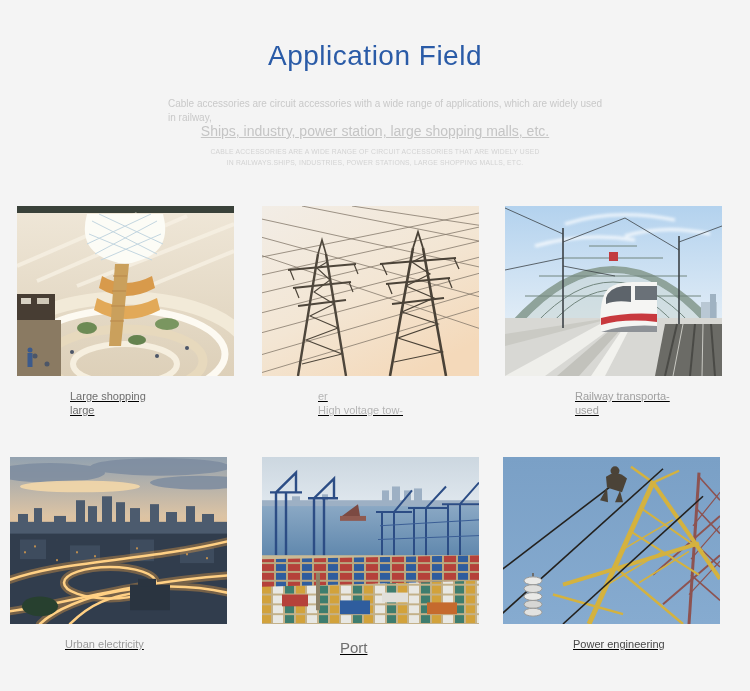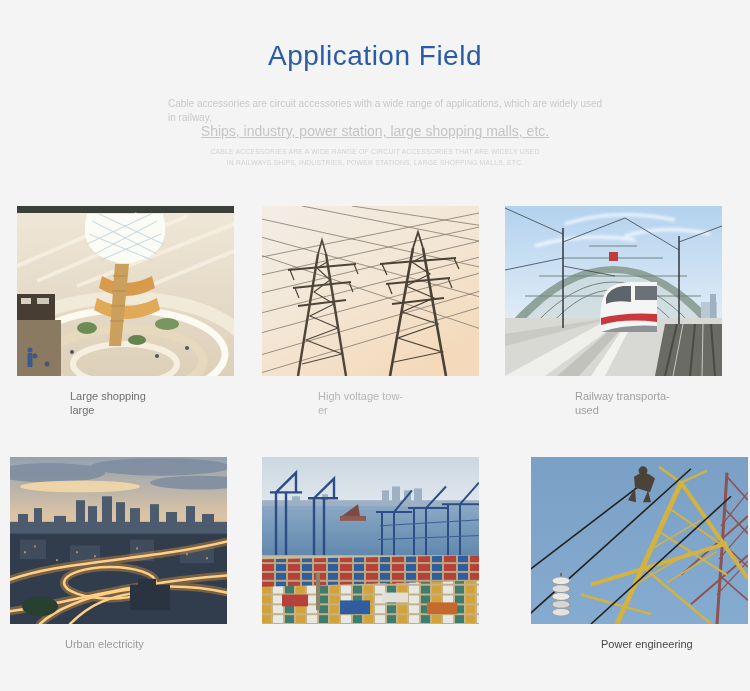--- a/index.html
+++ b/index.html
@@ -18,23 +18,23 @@
     font-size:10px;line-height:1.4;color:#c9c9c9;text-align:left;
   }
   .subtitle{
     position:absolute;top:107px;left:0;width:100%;text-align:center;
     font-size:14px;color:#c5c5c5;text-decoration:underline;
   }
   .fineprint{
     position:absolute;top:130px;left:0;width:100%;text-align:center;
     font-size:6.8px;line-height:1.65;color:#d3d3d3;letter-spacing:0.2px;
   }
-  .card{position:absolute;width:196px;}
+  .card{position:absolute;width:196px;text-decoration:underline;}
   .c1{left:17px;top:190px;} .c2{left:262px;top:190px;} .c3{left:505px;top:190px;}
-  .c4{left:10px;top:441px;} .c5{left:262px;top:441px;} .c6{left:531px;top:441px;}
+  .c4{left:10px;top:441px;} .c5{left:262px;top:441px;} .c6{left:503px;top:441px;}
   .ph{display:block;width:217px;height:170px;}
   .r2 .ph{height:167px;}
   .caption{margin-top:13px;font-size:11px;line-height:1.3;}
   .c1 .caption{margin-left:53px;color:#6e6e6e;}
   .c2 .caption{margin-left:56px;color:#b5b5b5;}
   .c3 .caption{margin-left:70px;color:#a0a0a0;}
   .c4 .caption{margin-left:55px;color:#9a9a9a;}
   .c5 .caption{margin-left:78px;color:#6e6e6e;font-size:15px;margin-top:14px;}
   .c6 .caption{margin-left:70px;color:#474747;}
 </style>
@@ -149,22 +149,22 @@
         <path d="M128,170 L151,42 M184,170 L161,42" stroke-width="2.6"></path>
         <path d="M132,156 L180,146 L136,132 L176,118 L140,106 L172,92 L144,80 L168,68 L150,56 L162,50" stroke-width="1.2"></path>
         <path d="M118,58 L194,52" stroke-width="2.2"></path>
         <path d="M124,78 L188,72" stroke-width="2.2"></path>
         <path d="M130,98 L182,92" stroke-width="2.2"></path>
         <path d="M151,42 L156,26 L161,42" stroke-width="1.8"></path>
         <path d="M120,58 l5,11 M192,52 l5,11 M126,78 l4,10 M186,72 l4,10" stroke-width="1.3"></path>
       </g>
     </svg>
     <div class="caption">
+      <div>er</div>
       <div>High voltage tow-</div>
-      <div>er</div>
     </div>
   </div>
 
   <div class="card c3">
     <svg class="ph" viewBox="0 0 217 170" preserveAspectRatio="none">
       <defs>
         <linearGradient id="g3a" x1="0" y1="0" x2="0" y2="1">
           <stop offset="0" stop-color="#b3d2ee"></stop>
             <stop offset="0.8" stop-color="#e9f1f8"></stop>
         </linearGradient>
@@ -356,20 +356,24 @@
         </g>
       <rect y="100" width="217" height="70" fill="#c8ba96"></rect>
       <polygon points="0,104 217,100 217,128 0,136" fill="url(#p5a)"></polygon>
       <polygon points="0,132 217,126 217,170 0,170" fill="url(#p5b)"></polygon>
       <rect x="20" y="140" width="26" height="12" fill="#b5413a"></rect>
       <rect x="78" y="146" width="30" height="14" fill="#2f5d9e"></rect>
       <rect x="120" y="138" width="26" height="10" fill="#e0dfda"></rect>
       <rect x="165" y="148" width="30" height="12" fill="#c56a2e"></rect>
       <rect x="54" y="118" width="4" height="38" fill="#8d8166"></rect>
     </svg>
+    <div class="caption">
+      <div>Port</div>
+      <div></div>
+    </div>
   </div>
 
   <div class="card c6 r2">
     <svg class="ph" viewBox="0 0 217 170" preserveAspectRatio="none">
       <defs>
         <linearGradient id="g6a" x1="0" y1="0" x2="0" y2="1">
             <stop offset="0" stop-color="#7aa0c6"></stop>
             <stop offset="1" stop-color="#86abd0"></stop>
           </linearGradient>
       </defs>

